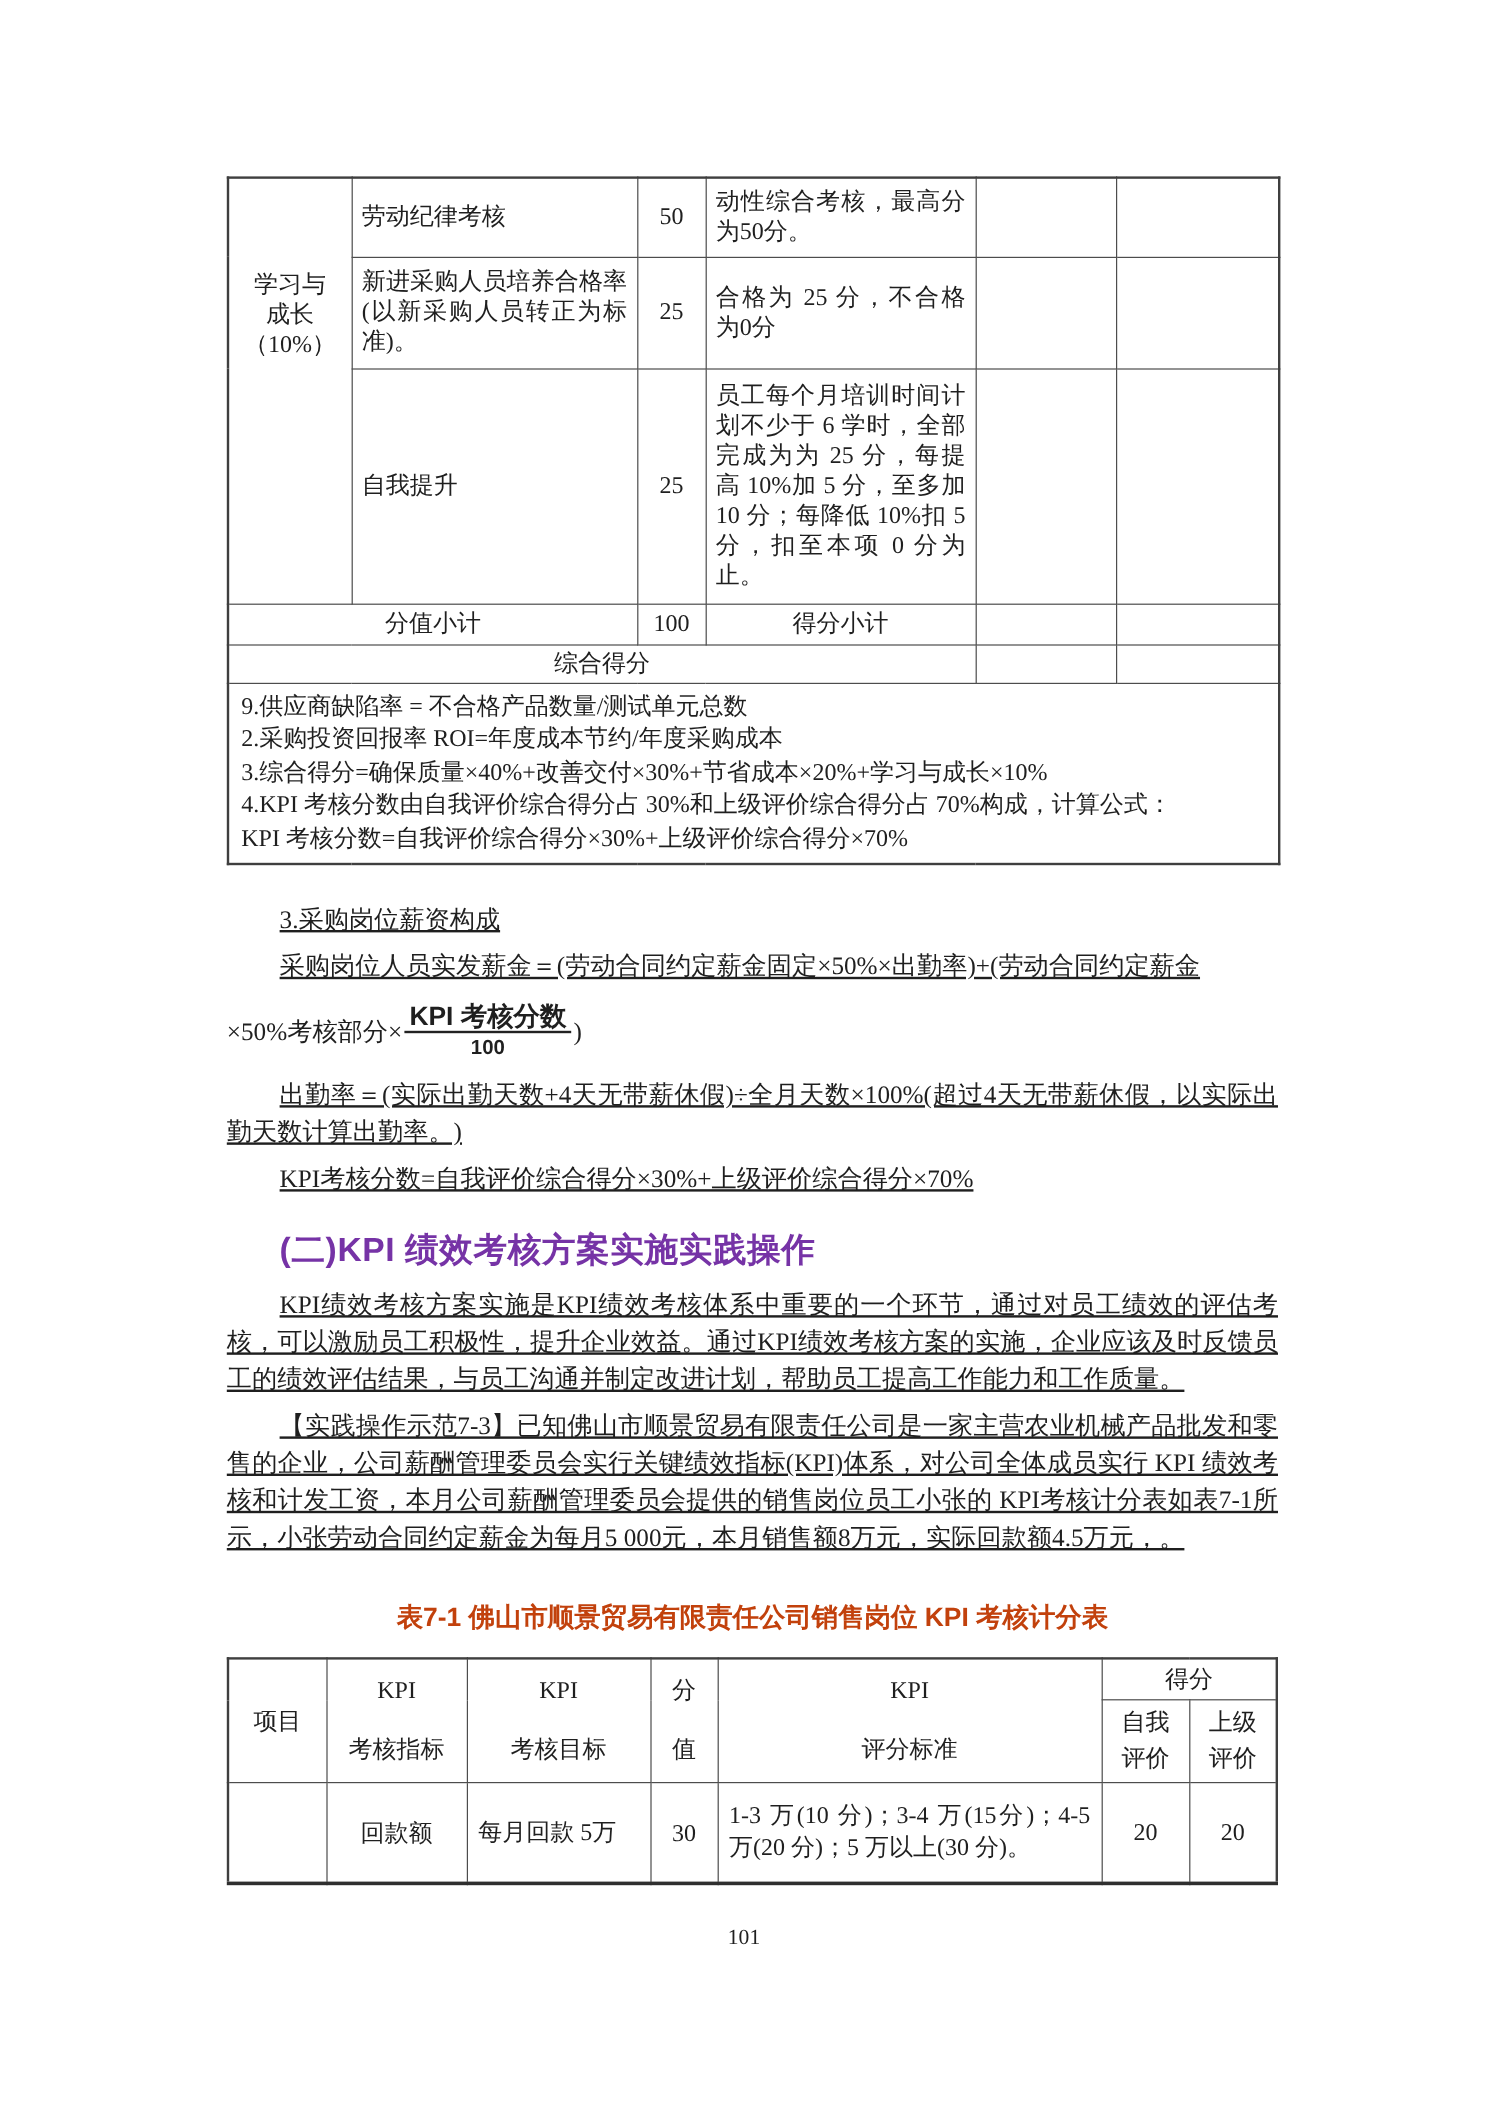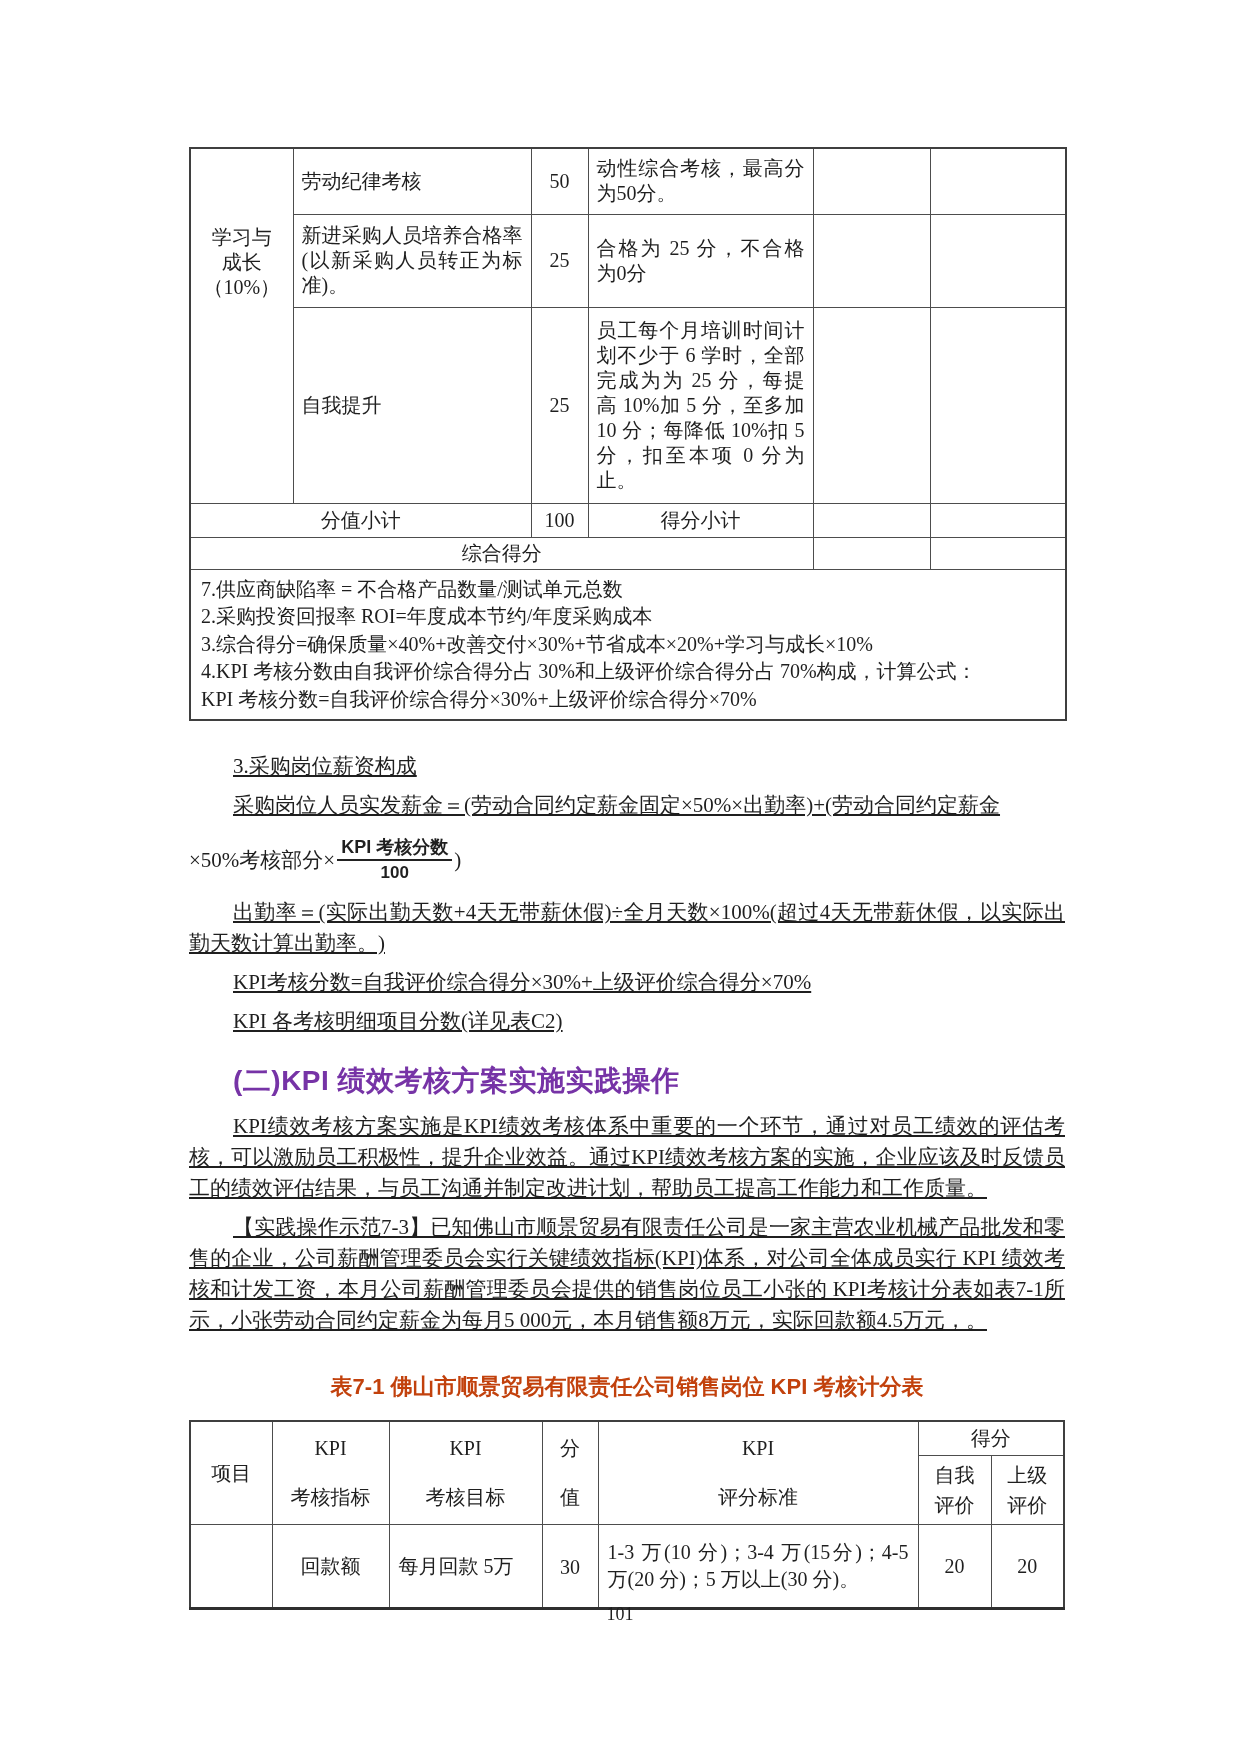--- a/index.html
+++ b/index.html
@@ -25,21 +25,21 @@
 
   
   .bodytxt { font-size:21px; line-height:31px; }
   .indent { text-indent:44px;text-decoration:underline; }
   .just { text-align:justify; }
   .mt8 { margin-top:8px; } .mt30{ margin-top:30px; }
 
   .frac-line { display:flex; align-items:center; margin-top:10px; height:58px; font-size:21px; }
   .frac { display:inline-block; text-align:center; margin:0 2px; vertical-align:middle;
           font-family:"Liberation Sans", sans-serif; font-weight:bold; }
-  .frac .num { display:block; font-size:18px; line-height:20px; padding:0 4px 2px 4px;
+  .frac .num { display:block; font-size:22px; line-height:20px; padding:0 4px 2px 4px;
                border-bottom:2px solid #222; }
   .frac .den { display:block; font-size:17px; line-height:20px; padding-top:2px; }
 
   .sec-heading {
     margin:26px 0 12px 0; padding-left:44px;
     font-family:"Liberation Sans", sans-serif; font-weight:bold;
     font-size:28px; line-height:36px; color:#7633a6; letter-spacing:0.5px;
   }
 
   
@@ -108,21 +108,21 @@
         <td></td>
         <td></td>
       </tr>
       <tr style="height:30px;">
         <td class="c-center" colspan="4">综合得分</td>
         <td></td>
         <td></td>
       </tr>
       <tr>
         <td class="notes-cell" colspan="6">
-          <div class="note-line">7.供应商缺陷率 = 不合格产品数量/测试单元总数</div>
+          <div class="note-line">9.供应商缺陷率 = 不合格产品数量/测试单元总数</div>
           <div class="note-line">2.采购投资回报率 ROI=年度成本节约/年度采购成本</div>
           <div class="note-line">3.综合得分=确保质量×40%+改善交付×30%+节省成本×20%+学习与成长×10%</div>
           <div class="note-line">4.KPI 考核分数由自我评价综合得分占 30%和上级评价综合得分占 70%构成，计算公式：</div>
           <div class="note-line">KPI 考核分数=自我评价综合得分×30%+上级评价综合得分×70%</div>
         </td>
       </tr>
     </tbody>
       </table>
 
     <p class="bodytxt indent mt30">3.采购岗位薪资构成</p>
@@ -130,21 +130,20 @@
     <div class="frac-line">
       <span>×50%考核部分×</span>
         <span class="frac">
           <span class="num">KPI 考核分数</span>
           <span class="den">100</span>
         </span>
         <span>)</span>
     </div>
     <p class="bodytxt indent just mt8">出勤率＝(实际出勤天数+4天无带薪休假)÷全月天数×100%(超过4天无带薪休假，以实际出勤天数计算出勤率。)</p>
     <p class="bodytxt indent mt8">KPI考核分数=自我评价综合得分×30%+上级评价综合得分×70%</p>
-    <p class="bodytxt indent mt8">KPI 各考核明细项目分数(详见表C2)</p>
 
     <h2 class="sec-heading">(二)KPI 绩效考核方案实施实践操作</h2>
     <p class="bodytxt indent just">KPI绩效考核方案实施是KPI绩效考核体系中重要的一个环节，通过对员工绩效的评估考核，可以激励员工积极性，提升企业效益。通过KPI绩效考核方案的实施，企业应该及时反馈员工的绩效评估结果，与员工沟通并制定改进计划，帮助员工提高工作能力和工作质量。</p>
     <p class="bodytxt indent just mt8">【实践操作示范7-3】已知佛山市顺景贸易有限责任公司是一家主营农业机械产品批发和零售的企业，公司薪酬管理委员会实行关键绩效指标(KPI)体系，对公司全体成员实行 KPI 绩效考核和计发工资，本月公司薪酬管理委员会提供的销售岗位员工小张的 KPI考核计分表如表7-1所示，小张劳动合同约定薪金为每月5 000元，本月销售额8万元，实际回款额4.5万元，。</p>
 
     <div class="kpi-title">表7-1 佛山市顺景贸易有限责任公司销售岗位 KPI 考核计分表</div>
     <table class="kpi">
       <colgroup>
         <col style="width:82px">
           <col style="width:117px">

